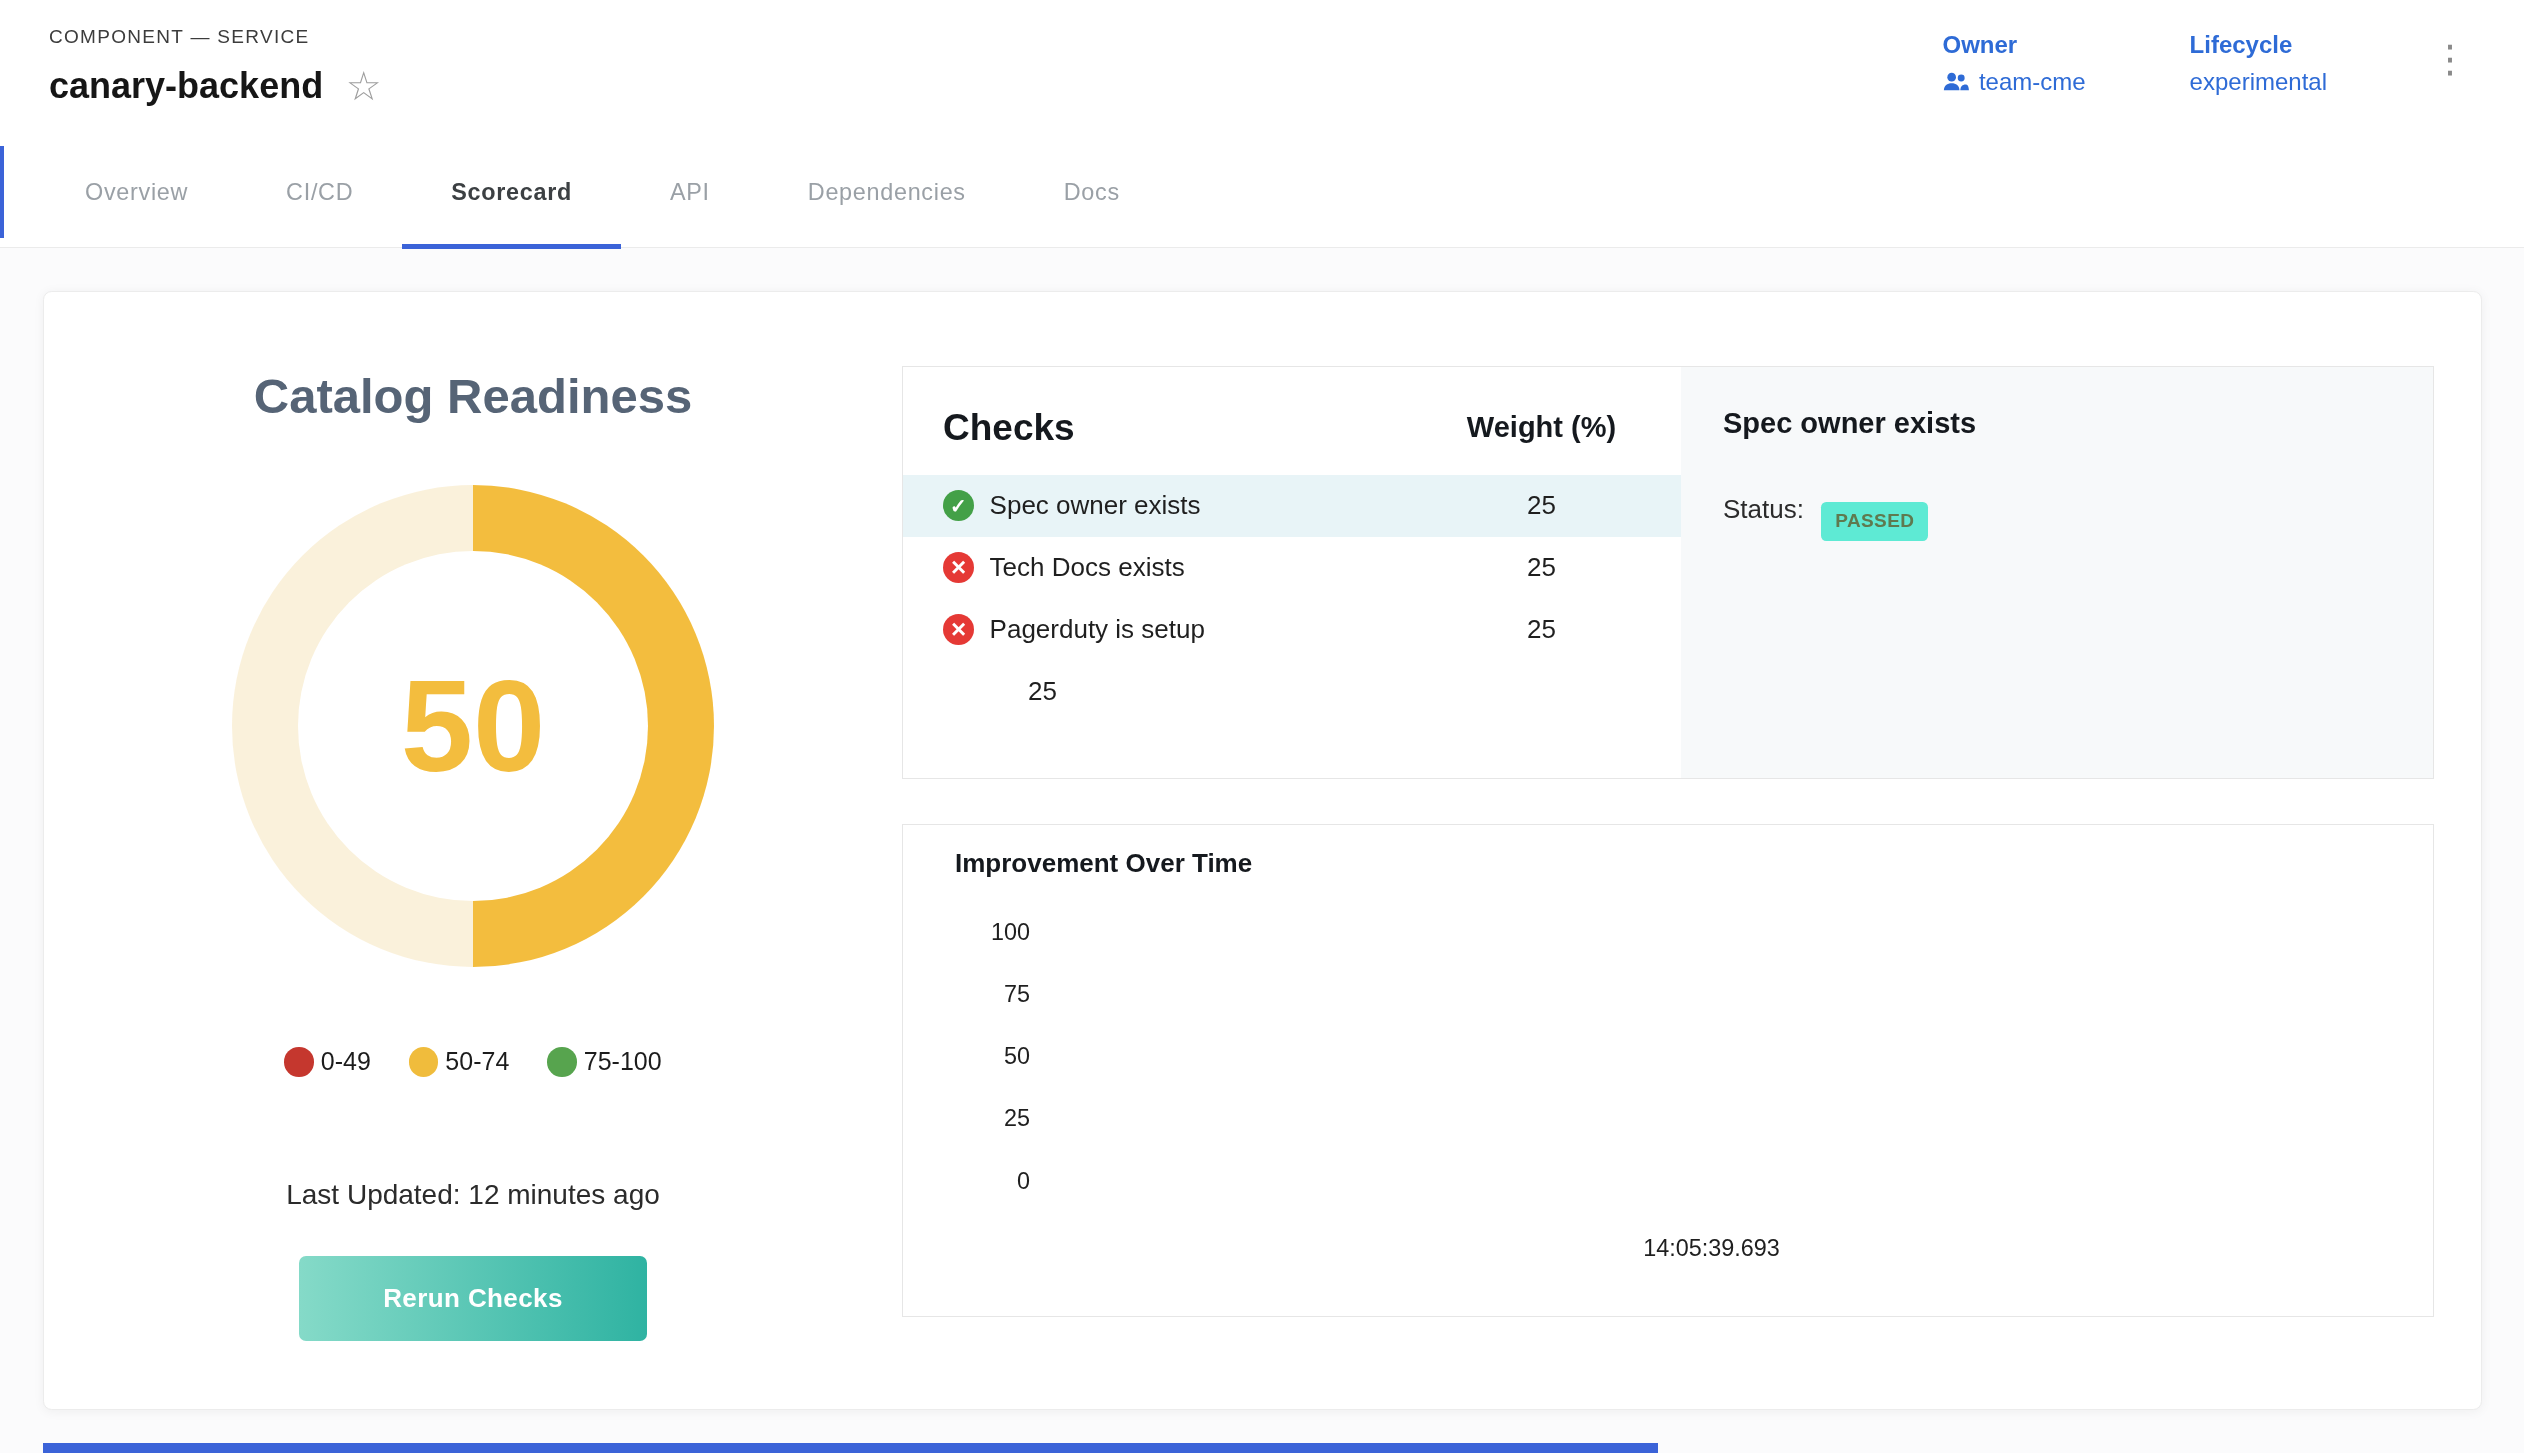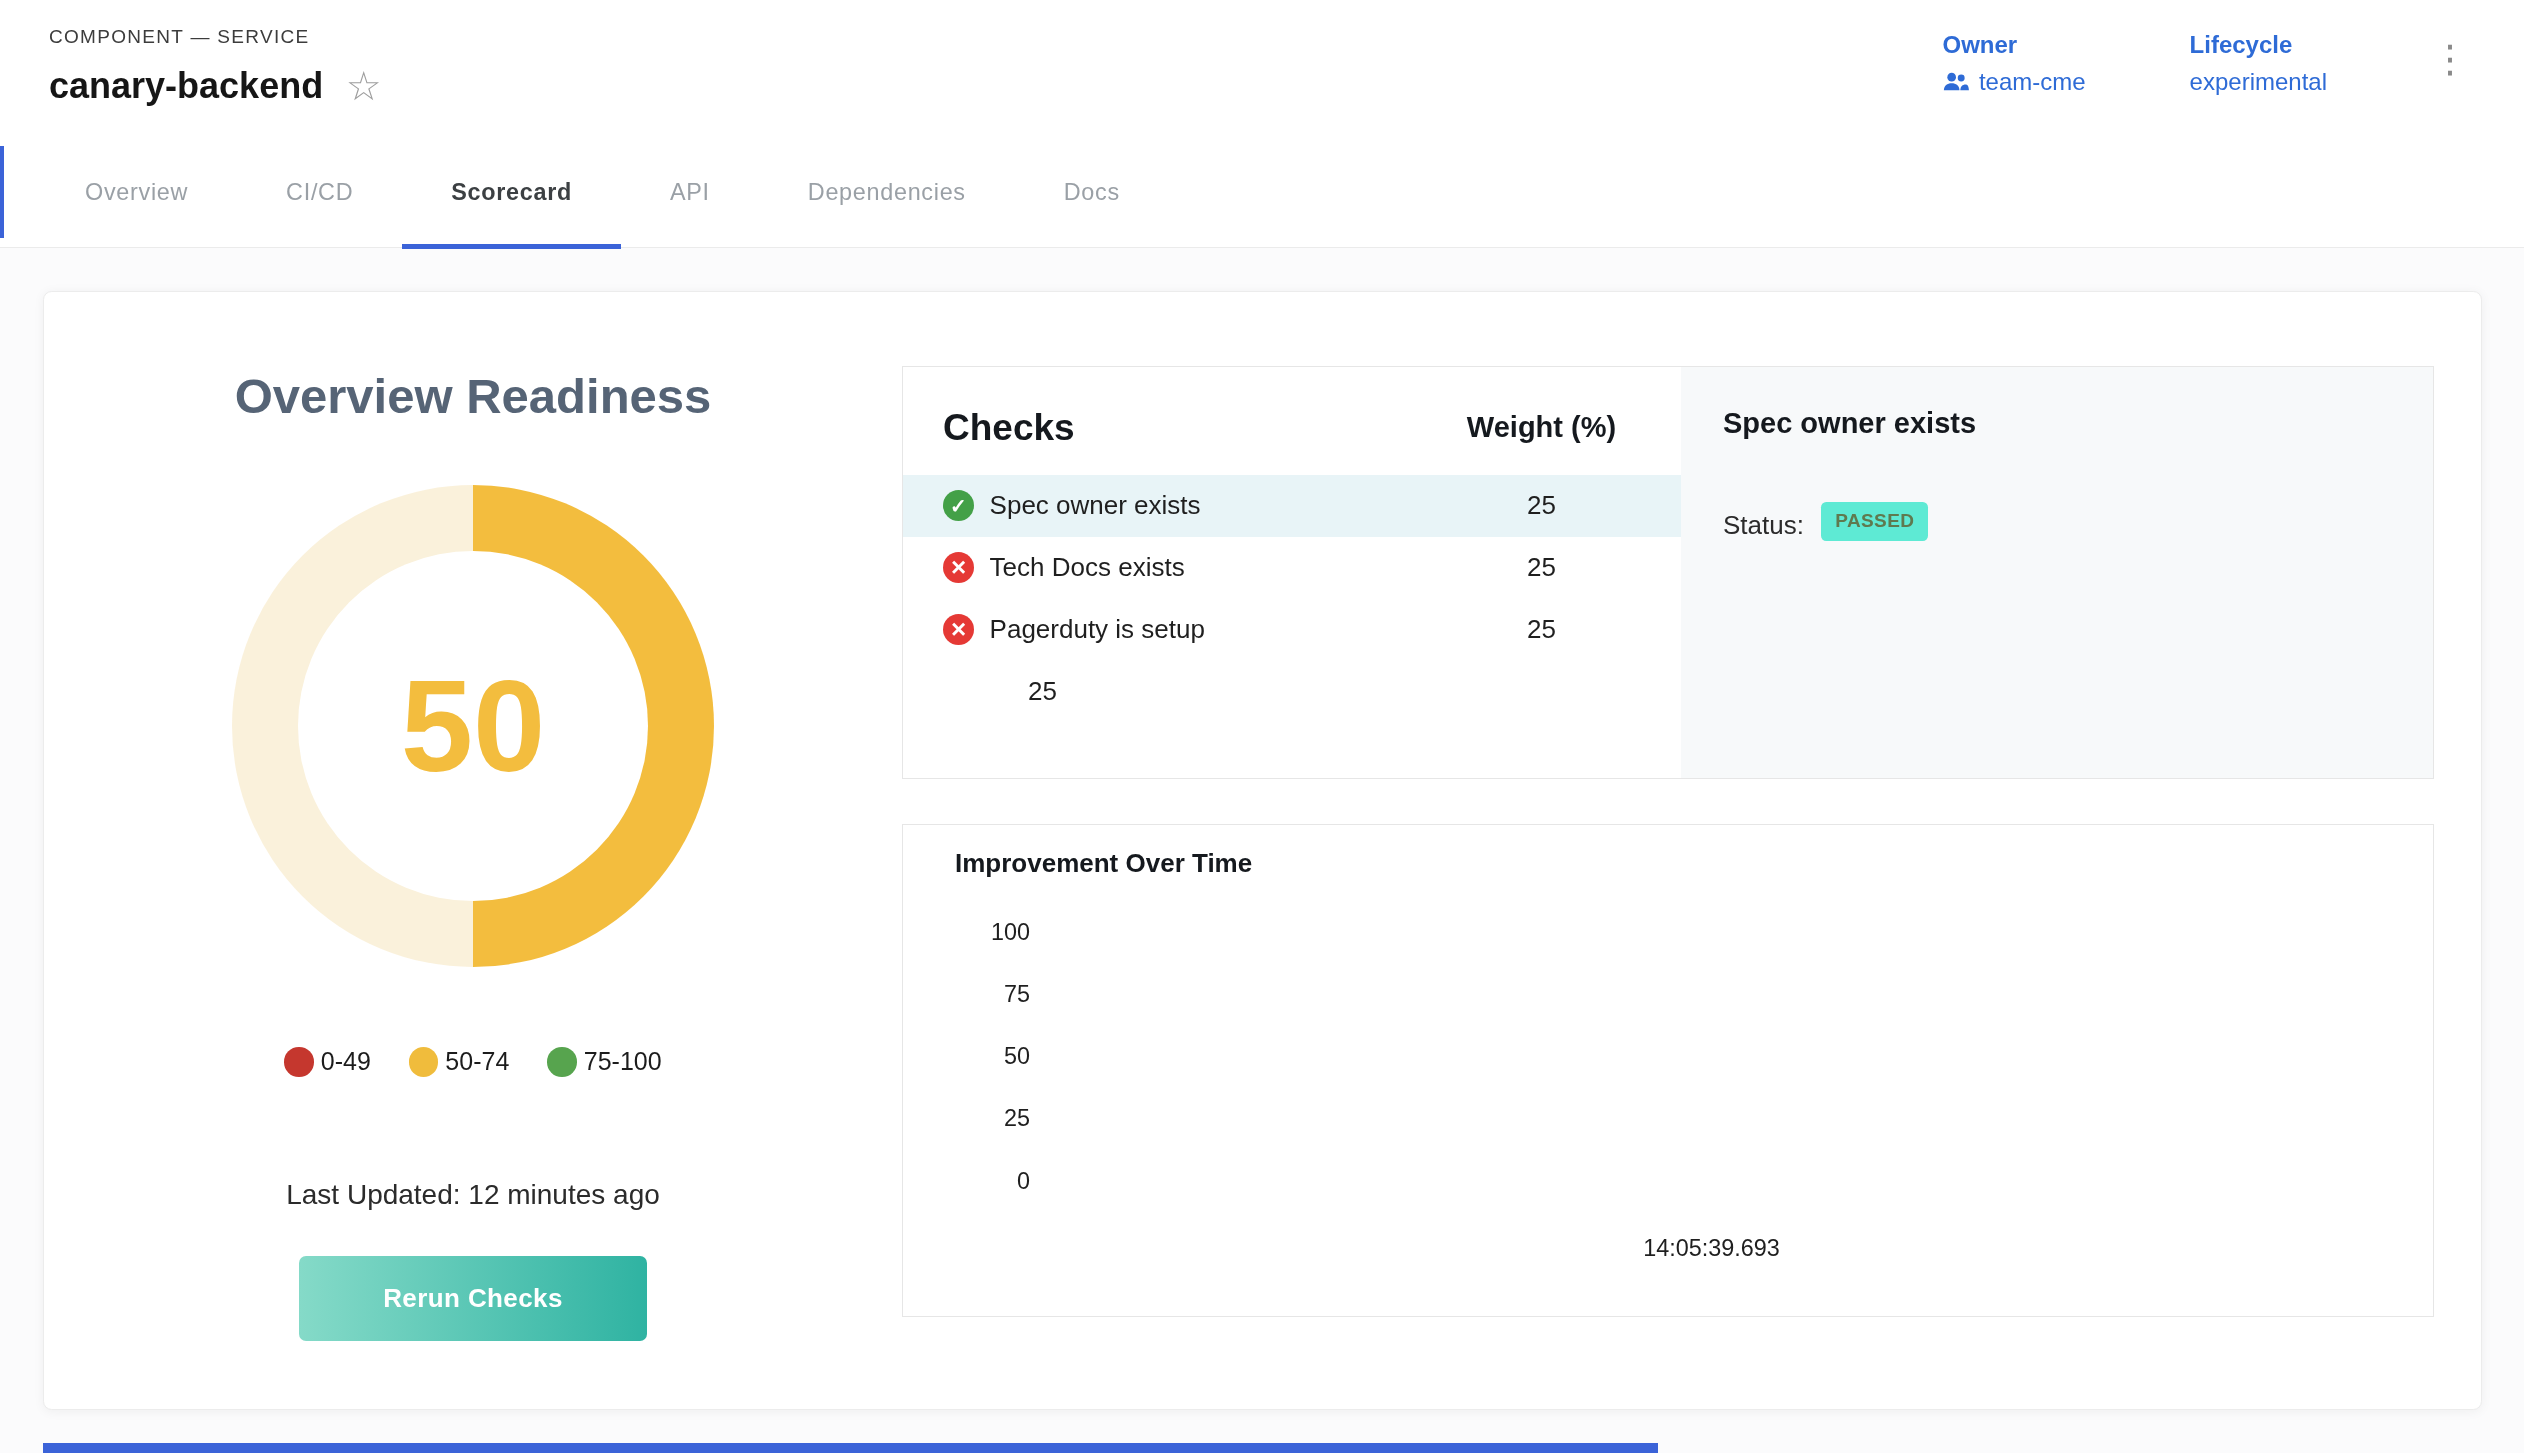--- a/index.html
+++ b/index.html
@@ -192,21 +192,21 @@
   .status-icon.failed { background: #e53935; }
   .status-icon.passed::before { content: "\2713"; }
   .status-icon.failed::before { content: "\00d7"; font-size: 26px; }
 
   .check-detail {
     flex: 1;
     background: #f7f9fa;
     padding: 40px 42px;
   }
   .detail-title { font-size: 29px; font-weight: 700; color: #15191e; }
-  .status-row { margin-top: 54px; display: flex; align-items: flex-end; gap: 17.3px; font-size: 26px; color: #2b2b2b; }
+  .status-row { margin-top: 54px; display: flex; align-items: flex-start; gap: 17.3px; font-size: 26px; color: #2b2b2b; }
   .status-badge {
     background: #5eead4;
     color: #5f7a4f;
     font-size: 19px;
     font-weight: 700;
     letter-spacing: 0.4px;
     padding: 8.7px 14px;
     border-radius: 5.2px;
     margin-top: 8px;
   }
@@ -286,21 +286,21 @@
   <div class="tab active">Scorecard</div>
   <div class="tab">API</div>
   <div class="tab">Dependencies</div>
   <div class="tab">Docs</div>
 </nav>
 
 <main class="content">
   <section class="card">
 
     <div class="left-col">
-      <h2 class="scorecard-title">Overview Readiness</h2>
+      <h2 class="scorecard-title">Catalog Readiness</h2>
 
       <div class="donut">
         <div class="donut-hole">
           <span class="score-value">50</span>
         </div>
       </div>
 
       <div class="legend">
         <div class="legend-item">
           <span class="legend-dot dot-red"></span>

